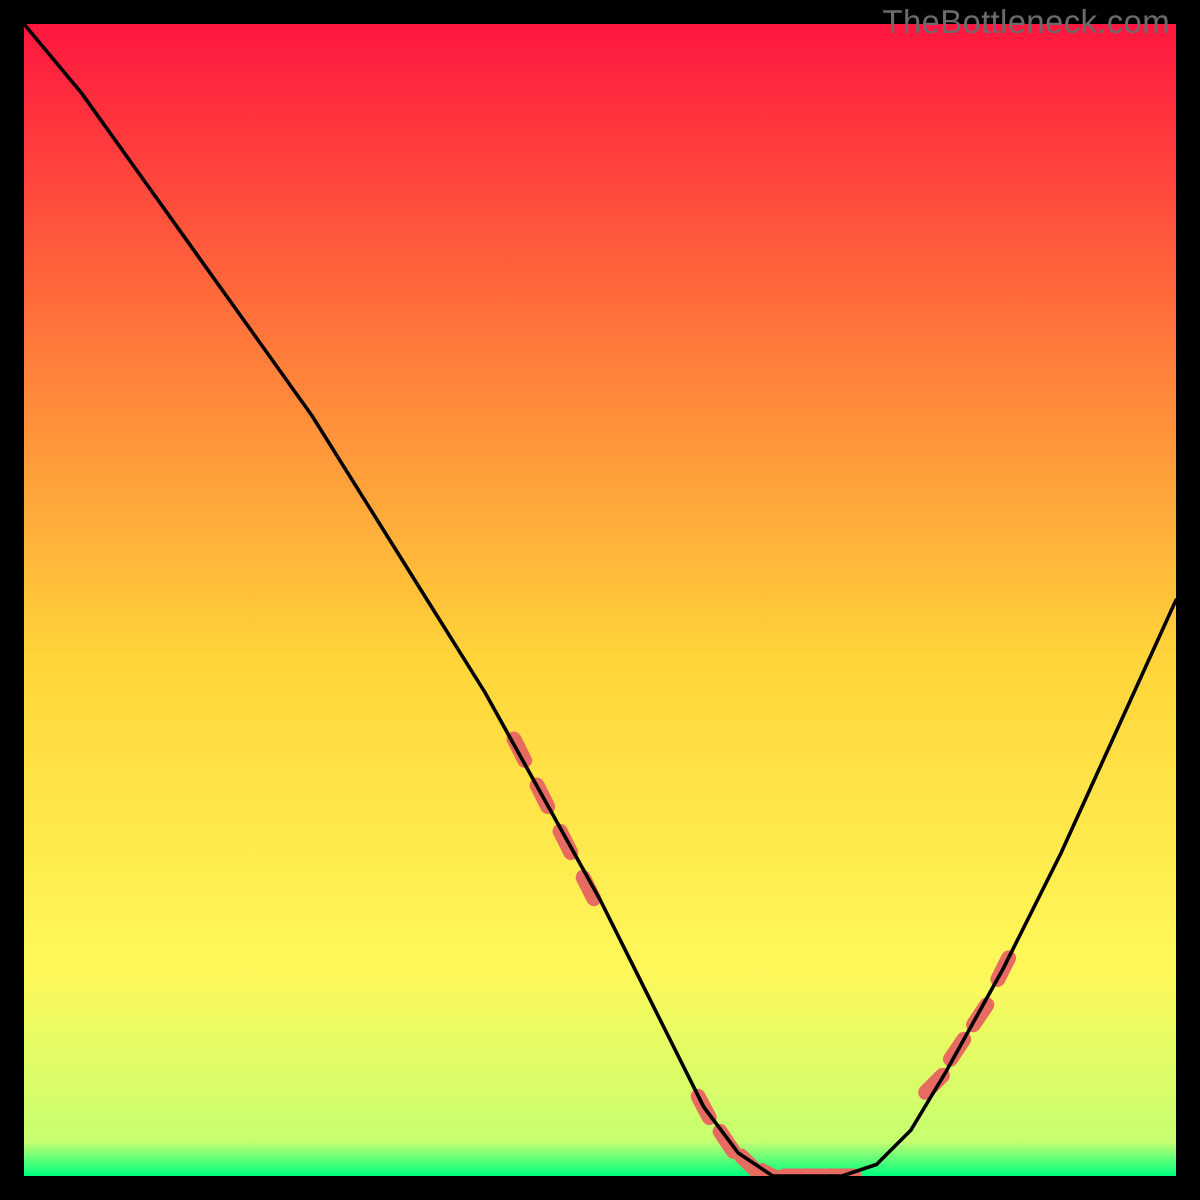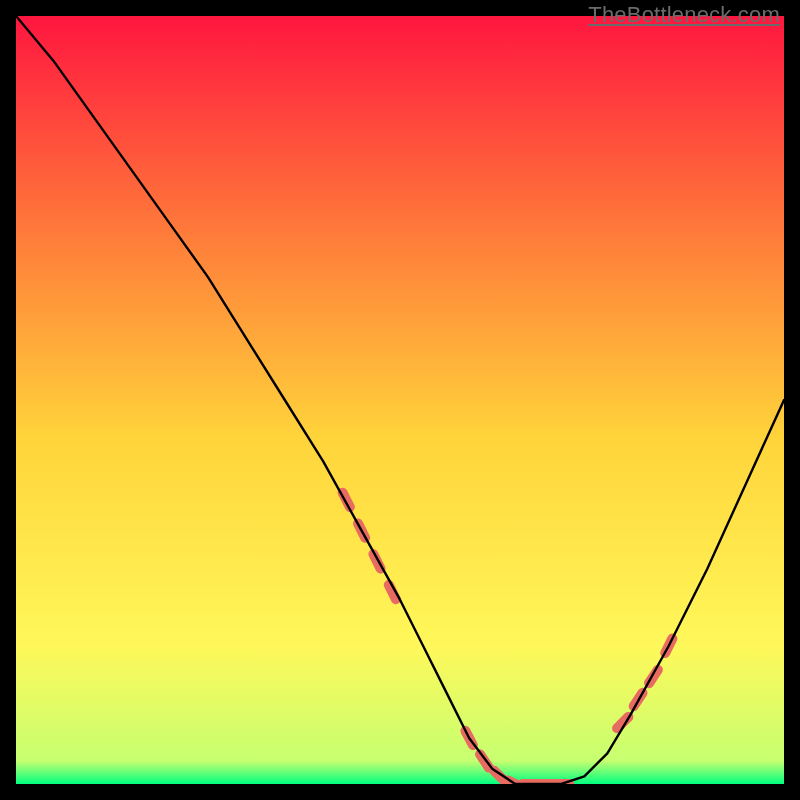--- a/index.html
+++ b/index.html
@@ -27,21 +27,20 @@
     height: 768px;
   }
   .attribution {
     position: absolute;
     top: 2px;
     right: 20px;
     color: #6b6b6b;
     font-size: 22px;
     font-weight: 500;
     letter-spacing: 0.2px;
-    text-decoration: underline;
   }
 </style>
 </head>
 <body>
 
 <div class="frame">
   <svg class="plot-area" viewBox="0 0 768 768" preserveAspectRatio="none">
     <defs>
       <linearGradient id="bg-grad" x1="0" y1="0" x2="0" y2="1">
         <stop id="g0" offset="0%" stop-color="#ff163f"></stop>

